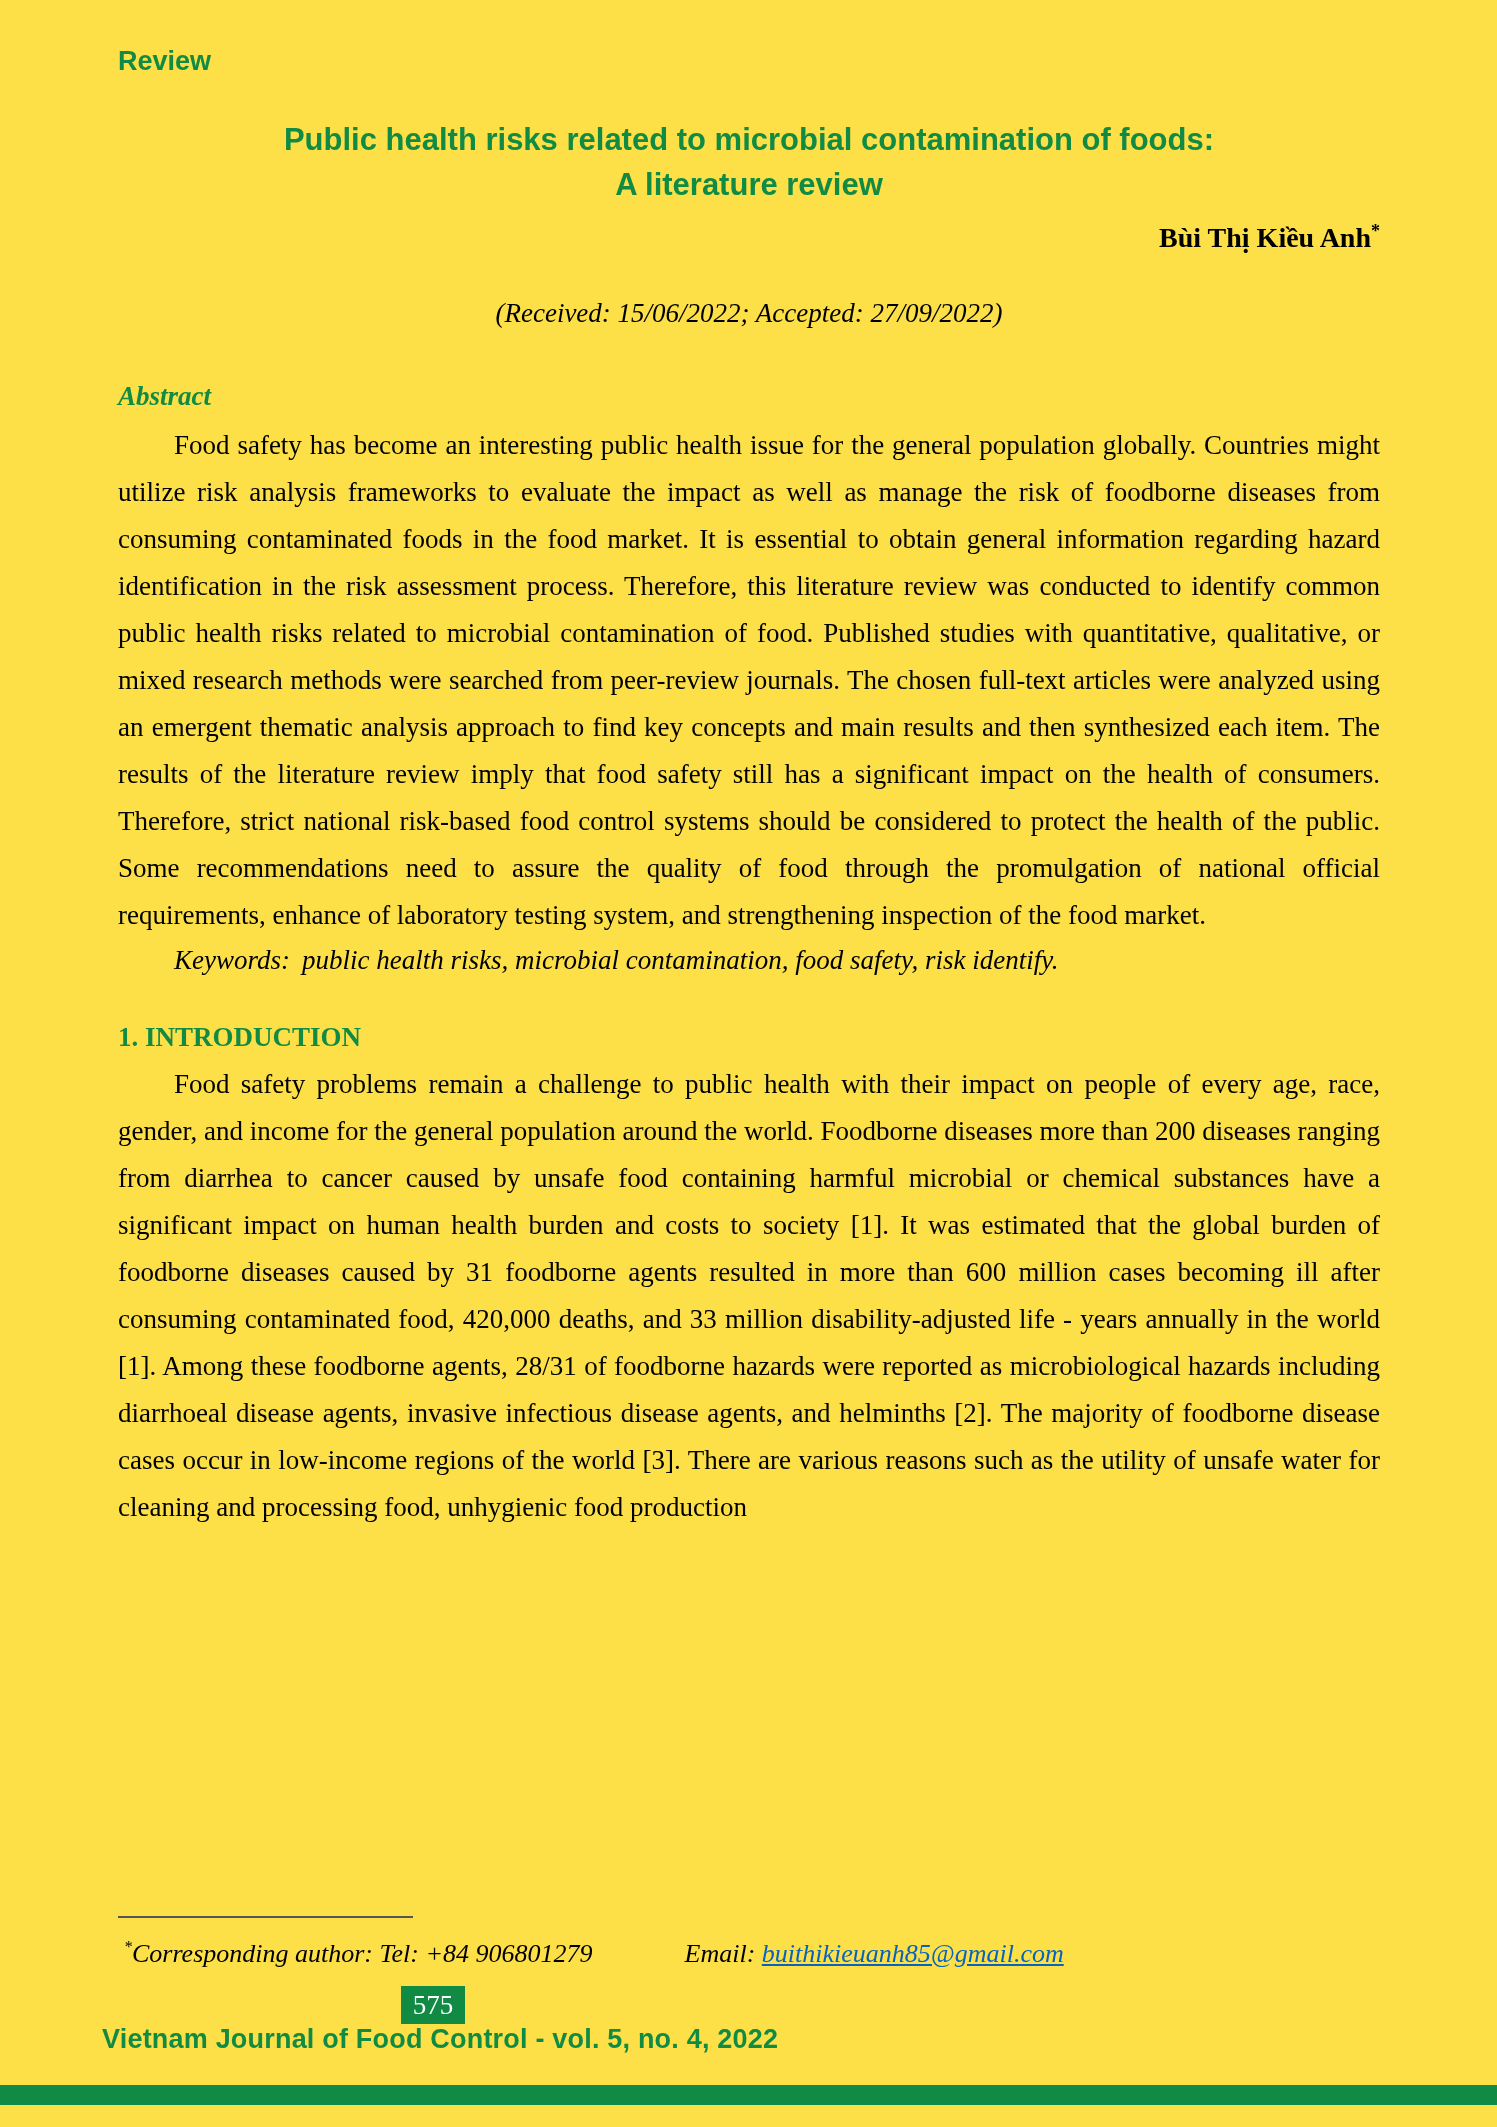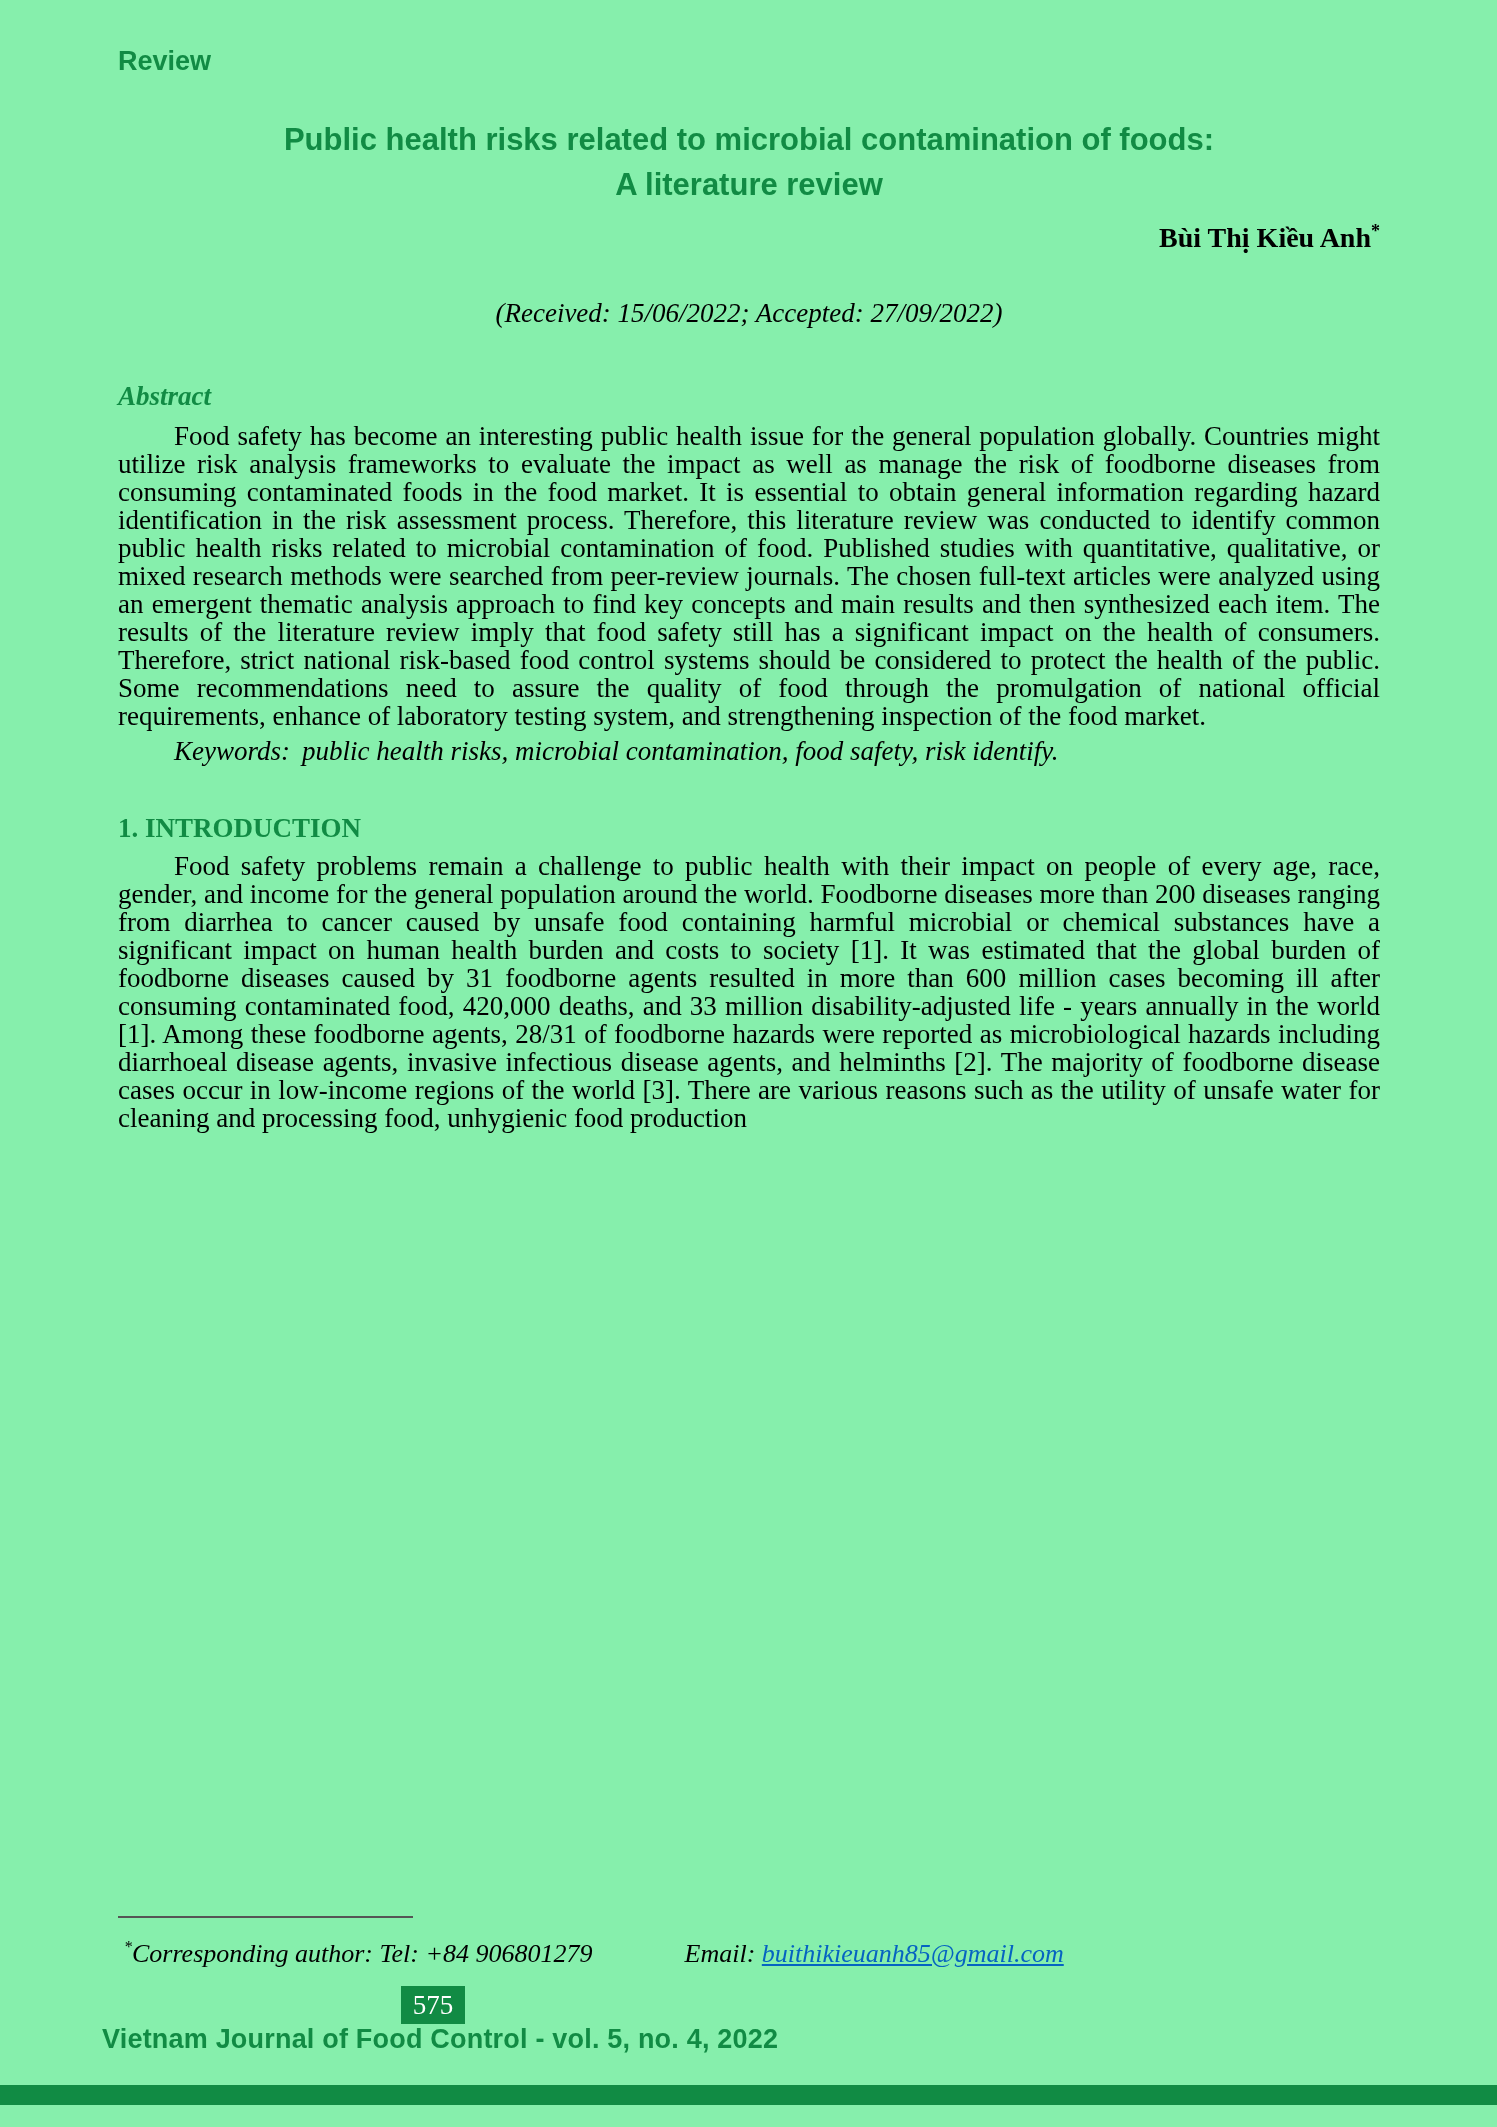--- a/index.html
+++ b/index.html
@@ -2,21 +2,21 @@
 <html style="--green: #118b44; --link_blue: #0563c1;"><head>
 <meta charset="utf-8">
 <style>
   * { margin: 0; padding: 0; box-sizing: border-box; }
   html, body { background: #ffffff; }
   .page {
     position: relative;
     width: 1497px;
     height: 2127px;
     margin: 0 auto;
-    background: #86efac;
+    background: #fde047;
     font-family: "Liberation Serif", serif;
     color: #000000;
     overflow: hidden;
   }
   .content { padding: 46px 117px 0 118px; }
 
   .review-label {
     font-family: "Liberation Sans", sans-serif;
     font-weight: bold;
     font-size: 27px;
@@ -53,21 +53,21 @@
   .abstract-heading {
     margin-top: 52px;
     font-weight: bold;
     font-style: italic;
     font-size: 27px;
     color: var(--green, #118b44);
   }
   .body-par {
     margin-top: 10px;
     font-size: 27px;
-    line-height: 28px;
+    line-height: 47px;
     text-align: justify;
     text-indent: 56px;
   }
   .keywords {
     font-size: 27px;
     line-height: 43px;
     text-indent: 56px;
     font-style: italic;
   }
   .keywords .kw-label { font-weight: normal; margin-right: 12px; }

